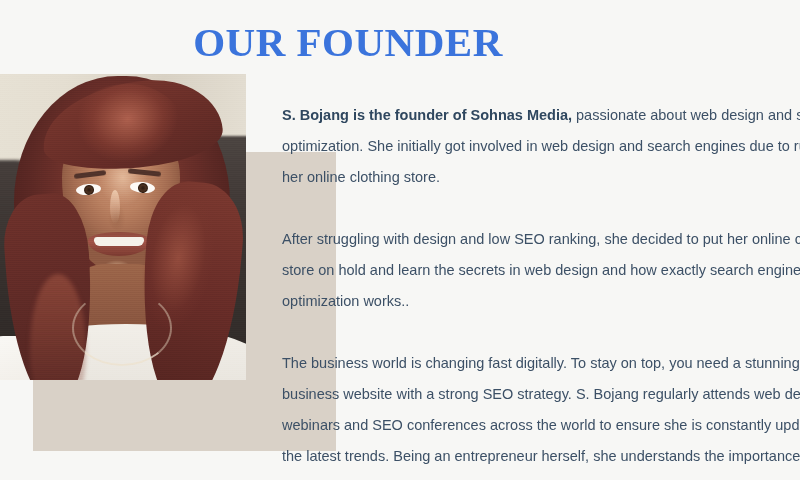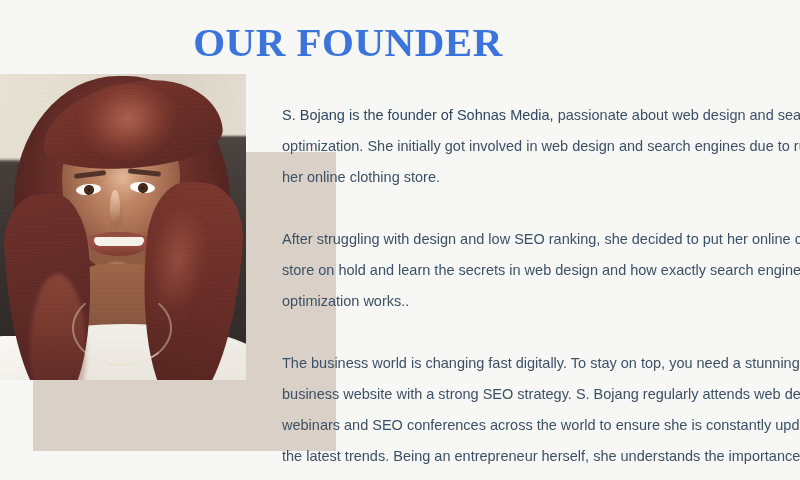--- a/index.html
+++ b/index.html
@@ -298,21 +298,21 @@
     font-size: 14.5px;
     line-height: 31px;
     white-space: nowrap;
   }
   .founder-copy p {
     margin: 0 0 31px 0;
     white-space: nowrap;
   }
   .founder-copy p:last-child { margin-bottom: 0; }
   .founder-copy .lead-strong {
-    font-weight: 400;
+    font-weight: 700;
     color: #2f475f;
   }
   .copy-line { display: block; }
 </style>
 </head>
 <body>
 
 <div id="page">
 
   <div class="section-title">OUR FOUNDER</div>

